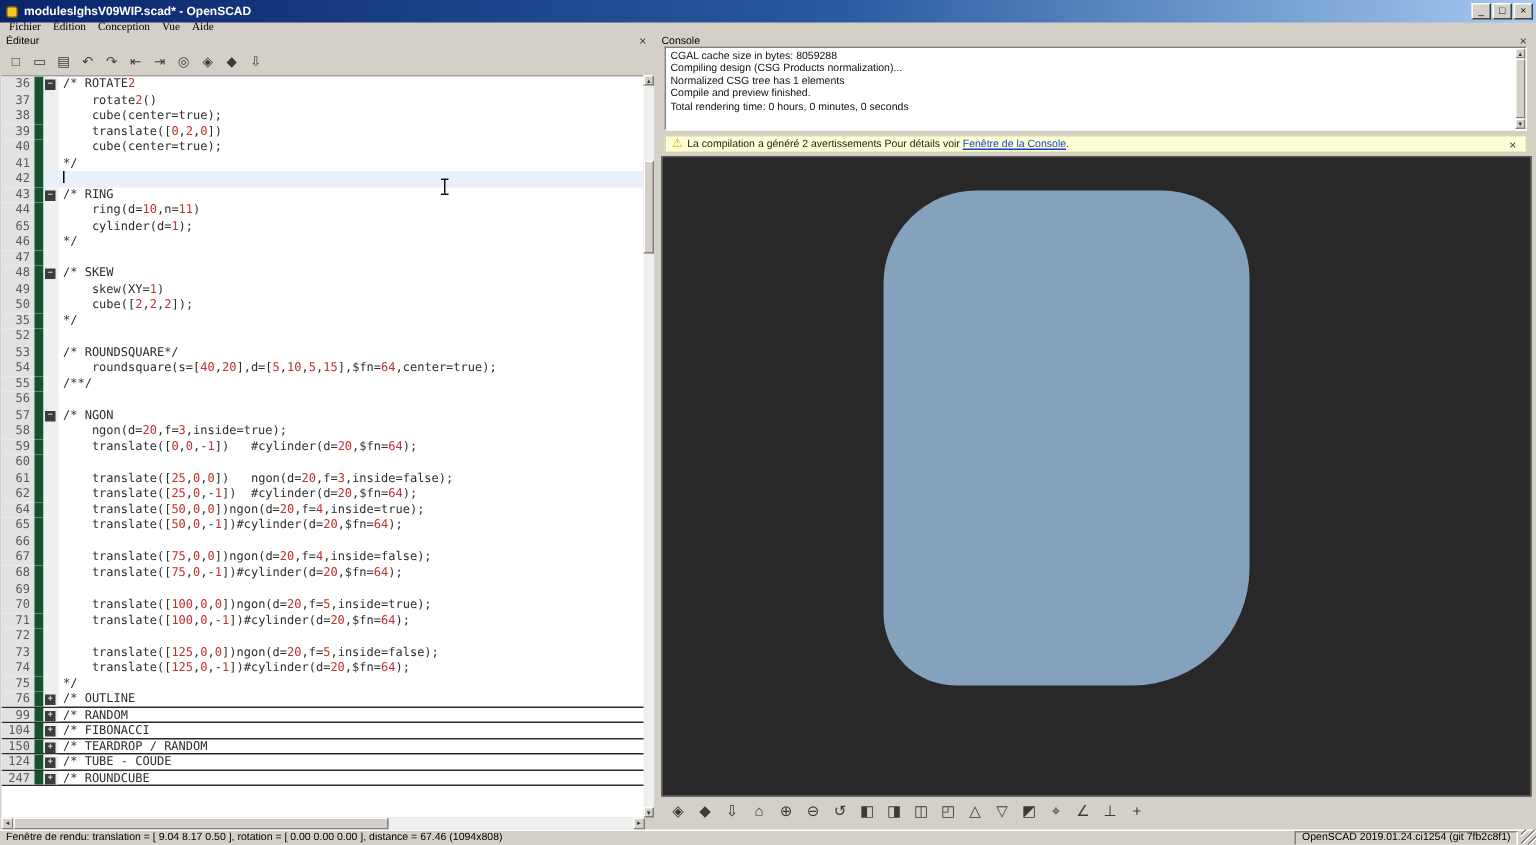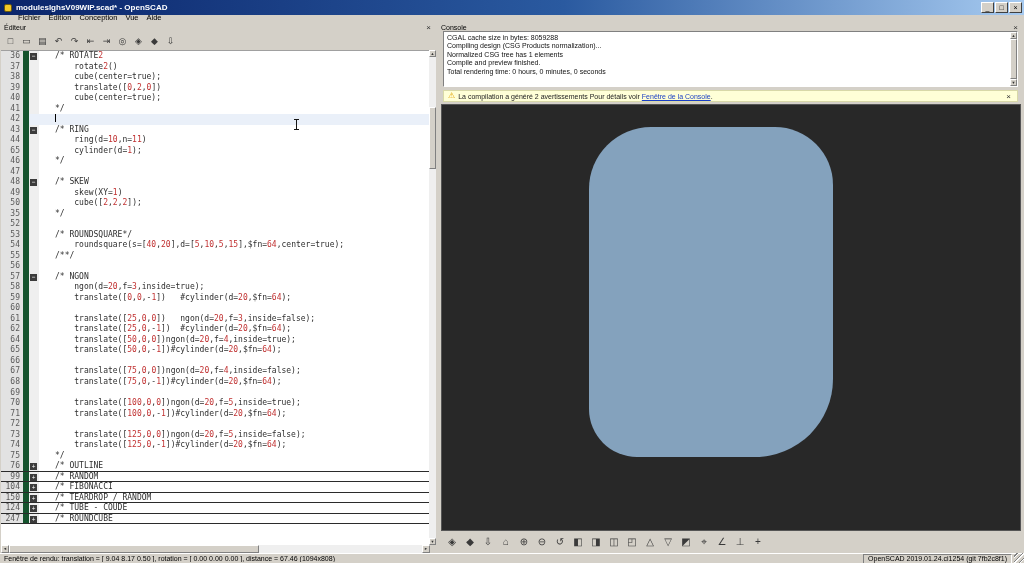--- a/index.html
+++ b/index.html
@@ -13,21 +13,21 @@
     display:flex; align-items:center; padding:0 2px; }
   .app-icon { width:8px; height:8px; margin-left:2px; background:#f2c829; border:1px solid #6b5a10; border-radius:2px; }
   .title-text { color:#fff; font-size:8px; font-weight:bold; margin-left:4px; flex:1;
     white-space:nowrap; overflow:hidden; }
   .tb-btn { width:13px; height:11px; background:#d4d0c8; border:1px solid;
     border-color:#ffffff #404040 #404040 #ffffff; font-size:7px; line-height:9px;
     text-align:center; margin-left:1px; color:#000; }
 
   
   .menubar { position:absolute; left:0; top:13px; width:1024px; height:10px;
-    display:flex; align-items:flex-end; font-size:7.5px; color:#000; padding-left:14px; }
+    display:flex; align-items:flex-end; font-size:7.5px; color:#000; padding-left:2px;font-family:Liberation Serif, serif; }
   .menu-item { padding:0 4px; line-height:10px; }
 
   
   .panel-header { position:absolute; left:0; top:0; right:0; height:9px;
     display:flex; align-items:center; justify-content:space-between;
     font-size:7px; padding:0 4px; color:#000; }
   .panel-close { font-size:8px; line-height:8px; color:#333; width:9px; text-align:center; }
 
   
   .editor-panel { position:absolute; left:0; top:23px; width:437px; height:530px; }
@@ -38,21 +38,21 @@
   .code-area { position:absolute; left:1px; top:27px; width:429px; height:495px;
     background:#ffffff; font-family:"DejaVu Sans Mono", monospace; font-size:8px;
     overflow:hidden; border-top:1px solid #a0a0a0; }
   .crow { display:flex; height:10.53px; }
   .crow.closed { border-bottom:1px solid #2b2b2b; }
   .ln { width:28px; text-align:right; padding-right:3px; background:#e2e2e2;
     color:#5a5a5a; line-height:10.53px; border-right:6px solid #14532d; flex:none; }
   .fold { width:10px; background:#efefef; flex:none; position:relative; }
   .fbox { position:absolute; left:1px; top:2px; width:7px; height:7px; background:#3c3c3c;
     color:#fff; font-size:6px; line-height:6px; text-align:center; }
-  .ctext { flex:1; padding-left:16px; white-space:pre; overflow:hidden;
+  .ctext { flex:1; padding-left:3px; white-space:pre; overflow:hidden;
     line-height:10.53px; color:#2e2e2e; }
   .crow.cur .ctext, .crow.cur .fold { background:#eaf0f9; }
   .num { color:#c03030; }
   .caret { display:inline-block; width:1px; height:8px; background:#000; vertical-align:-1px; }
 
   
   .vscroll { position:absolute; right:1px; top:27px; width:7px; height:495px; background:#efefef; }
   .hscroll { position:absolute; left:1px; bottom:0; width:429px; height:8px; background:#efefef; }
   .scroll-btn { position:absolute; width:7px; height:7px; background:#d4d0c8;
     border:1px solid; border-color:#fff #808080 #808080 #fff; font-size:4px;

